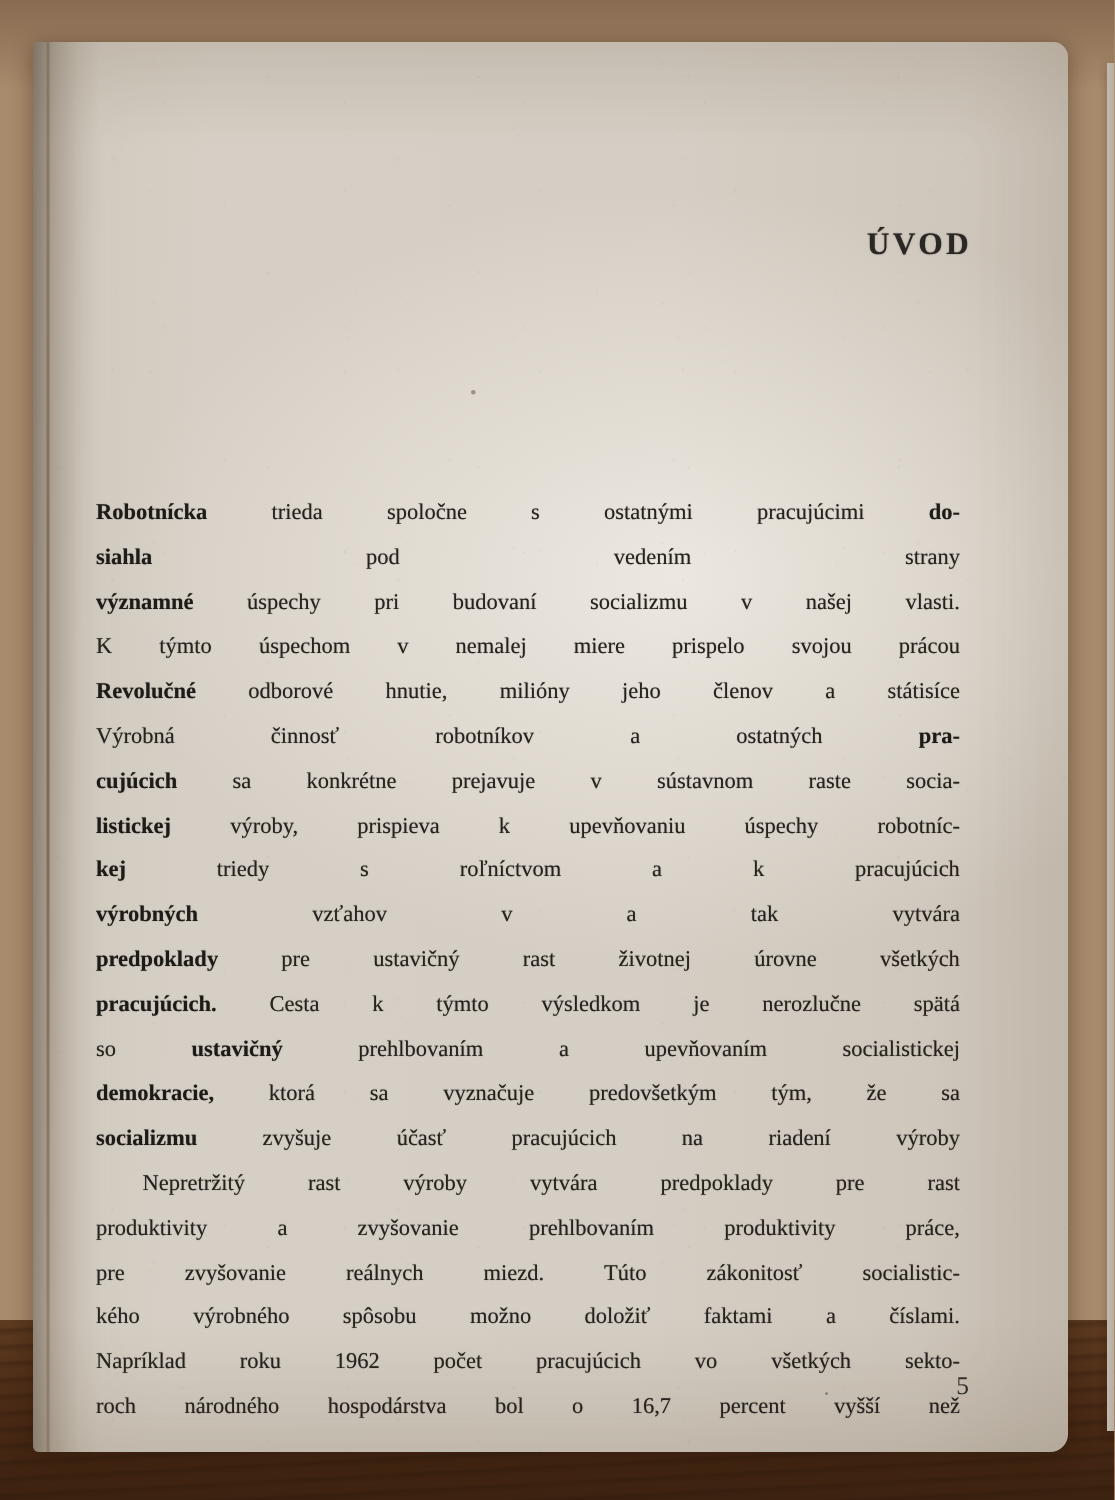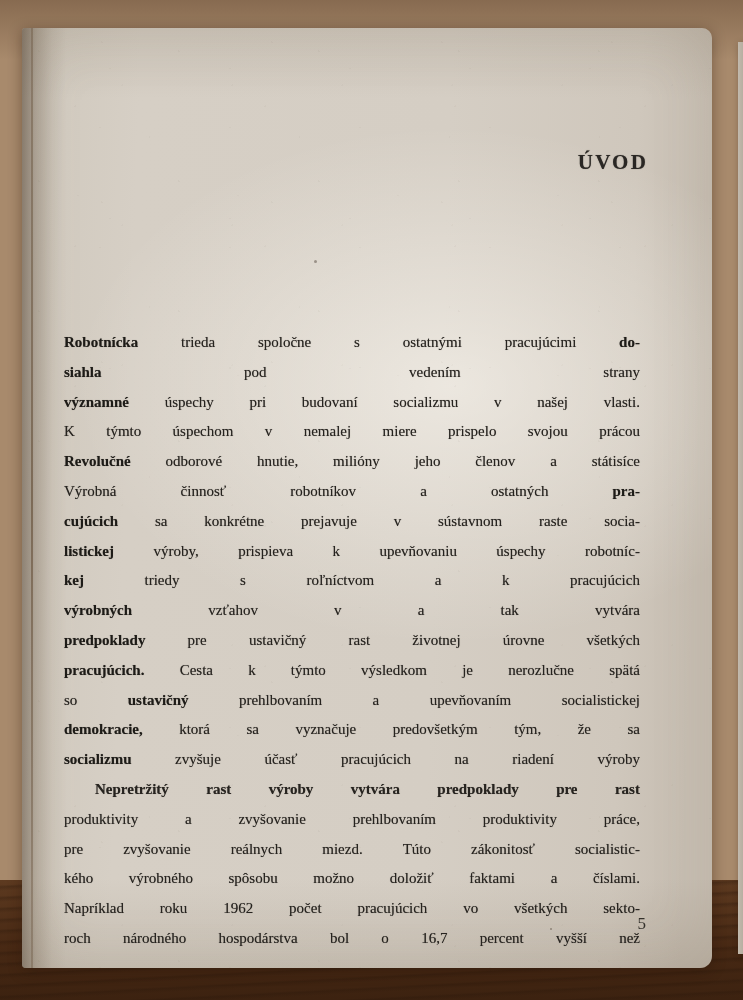--- a/index.html
+++ b/index.html
@@ -213,21 +213,20 @@
   .ln > .sp {
     display: inline-block;
   }
   
   .ln.just {
     display: flex;
     justify-content: space-between;
   }
   .ln.just.ind {
     padding-left: 31px;
-    font-weight: bold;
   }
   .ln.last {
     display: block;
   }
 
   .heavy {
     font-weight: 700;
     color: #1d1b17;
   }
 

